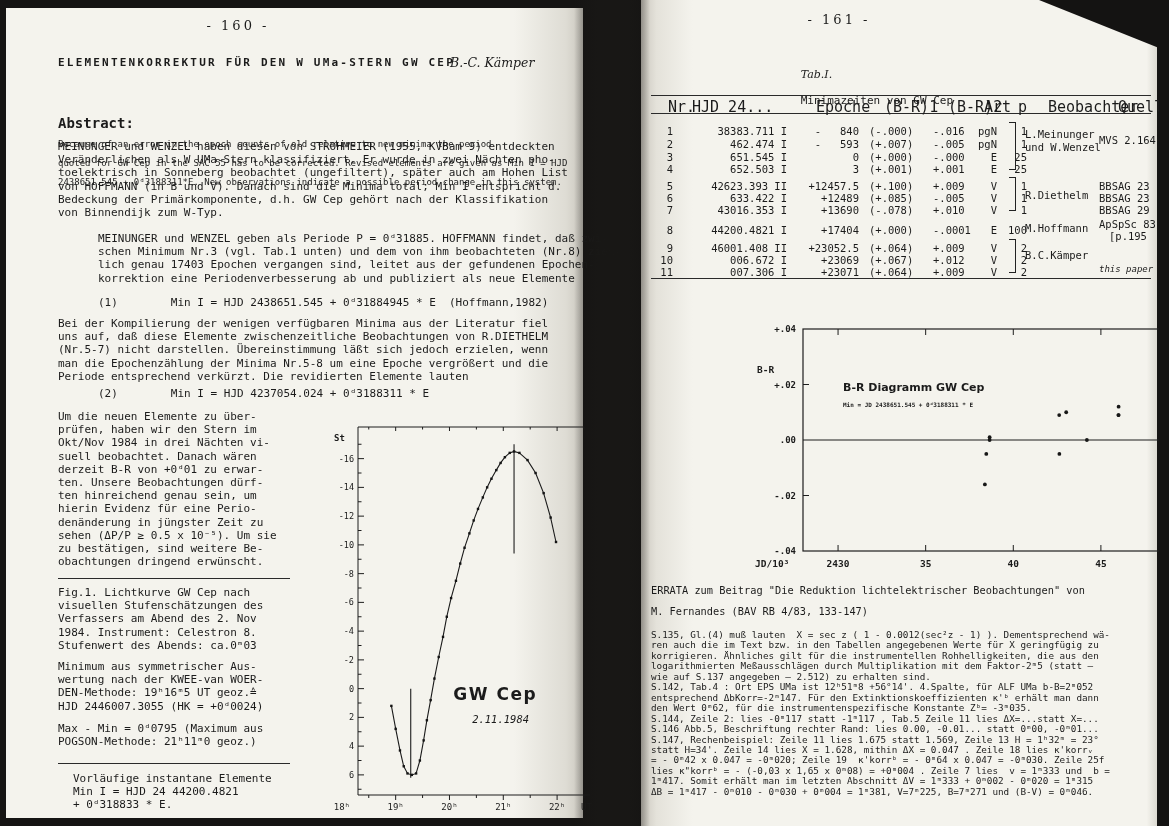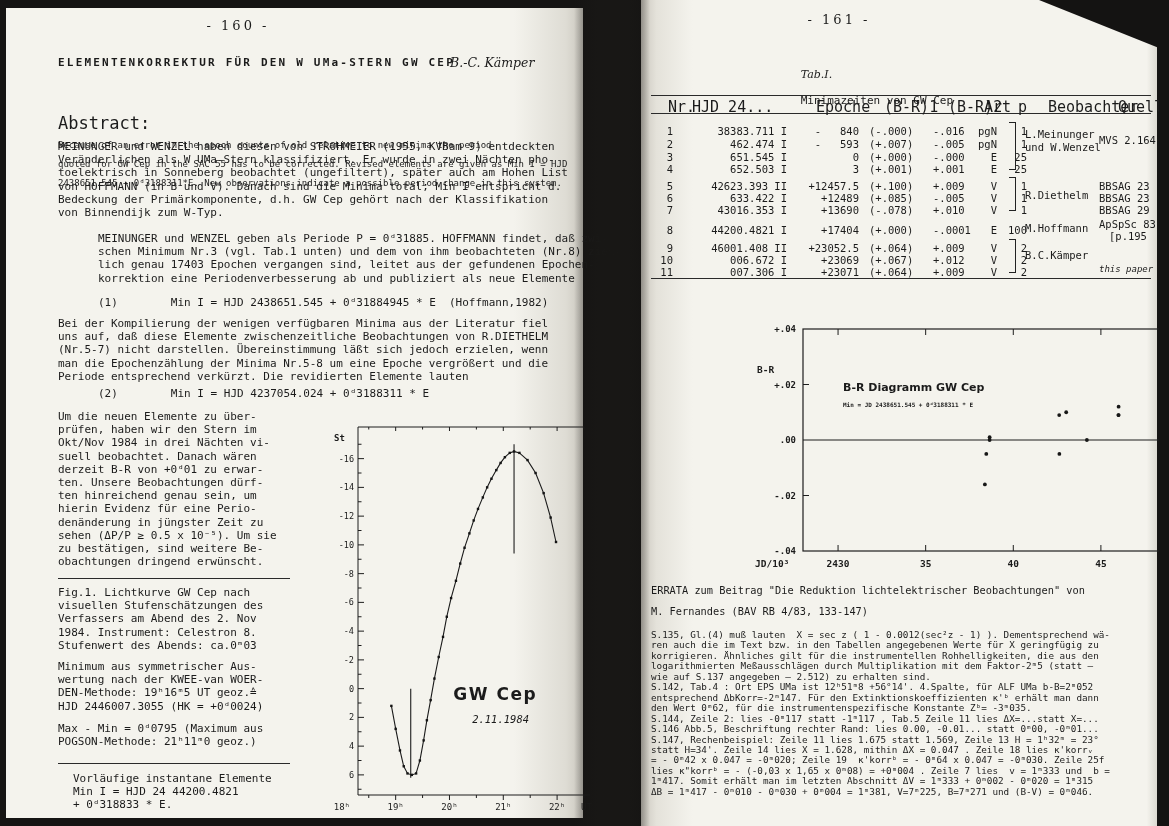--- a/index.html
+++ b/index.html
@@ -16,21 +16,21 @@
      clip-path:polygon(100% 0,0 0,100% 100%);}
   .edge-right{position:absolute;right:0;top:0;width:10px;height:826px;z-index:6;background:#141312;}
   .abs{position:absolute;white-space:pre;}
   .blk{position:absolute;white-space:pre-line;}
   .body-text{font-size:11px;line-height:13.2px;}
   .small-text{font-size:9px;line-height:12.4px;}
   .errata-text{font-size:9.3px;line-height:10.45px;white-space:pre;}
   .pageno{font-family:"DejaVu Serif","Liberation Serif",serif;font-size:13px;letter-spacing:3px;padding-left:8px;}
   .article-title{font-size:11px;letter-spacing:2.2px;font-weight:bold;}
   .author{font-family:"DejaVu Serif","Liberation Serif",serif;font-style:italic;font-size:12.5px;}
-  .abstract-label{font-size:17px;font-weight:normal;}
+  .abstract-label{font-size:14px;font-weight:bold;}
   .rule{position:absolute;height:0;border-top:1.2px solid #2a2a2a;}
   .tbl-cell{position:absolute;font-size:10.5px;}
   .tbl-head{position:absolute;font-size:15px;padding-left:15px;}
   .brace{position:absolute;width:6px;border-top:1.3px solid #222;border-right:1.3px solid #222;border-bottom:1.3px solid #222;}
   .obs{position:absolute;font-size:10.5px;white-space:pre;}
   .src{position:absolute;font-size:10.5px;white-space:pre;}
   .src-italic{font-style:italic;font-size:9px;margin-top:16px;}
   svg text{fill:#1b1b1b;}
 </style>
 </head>

